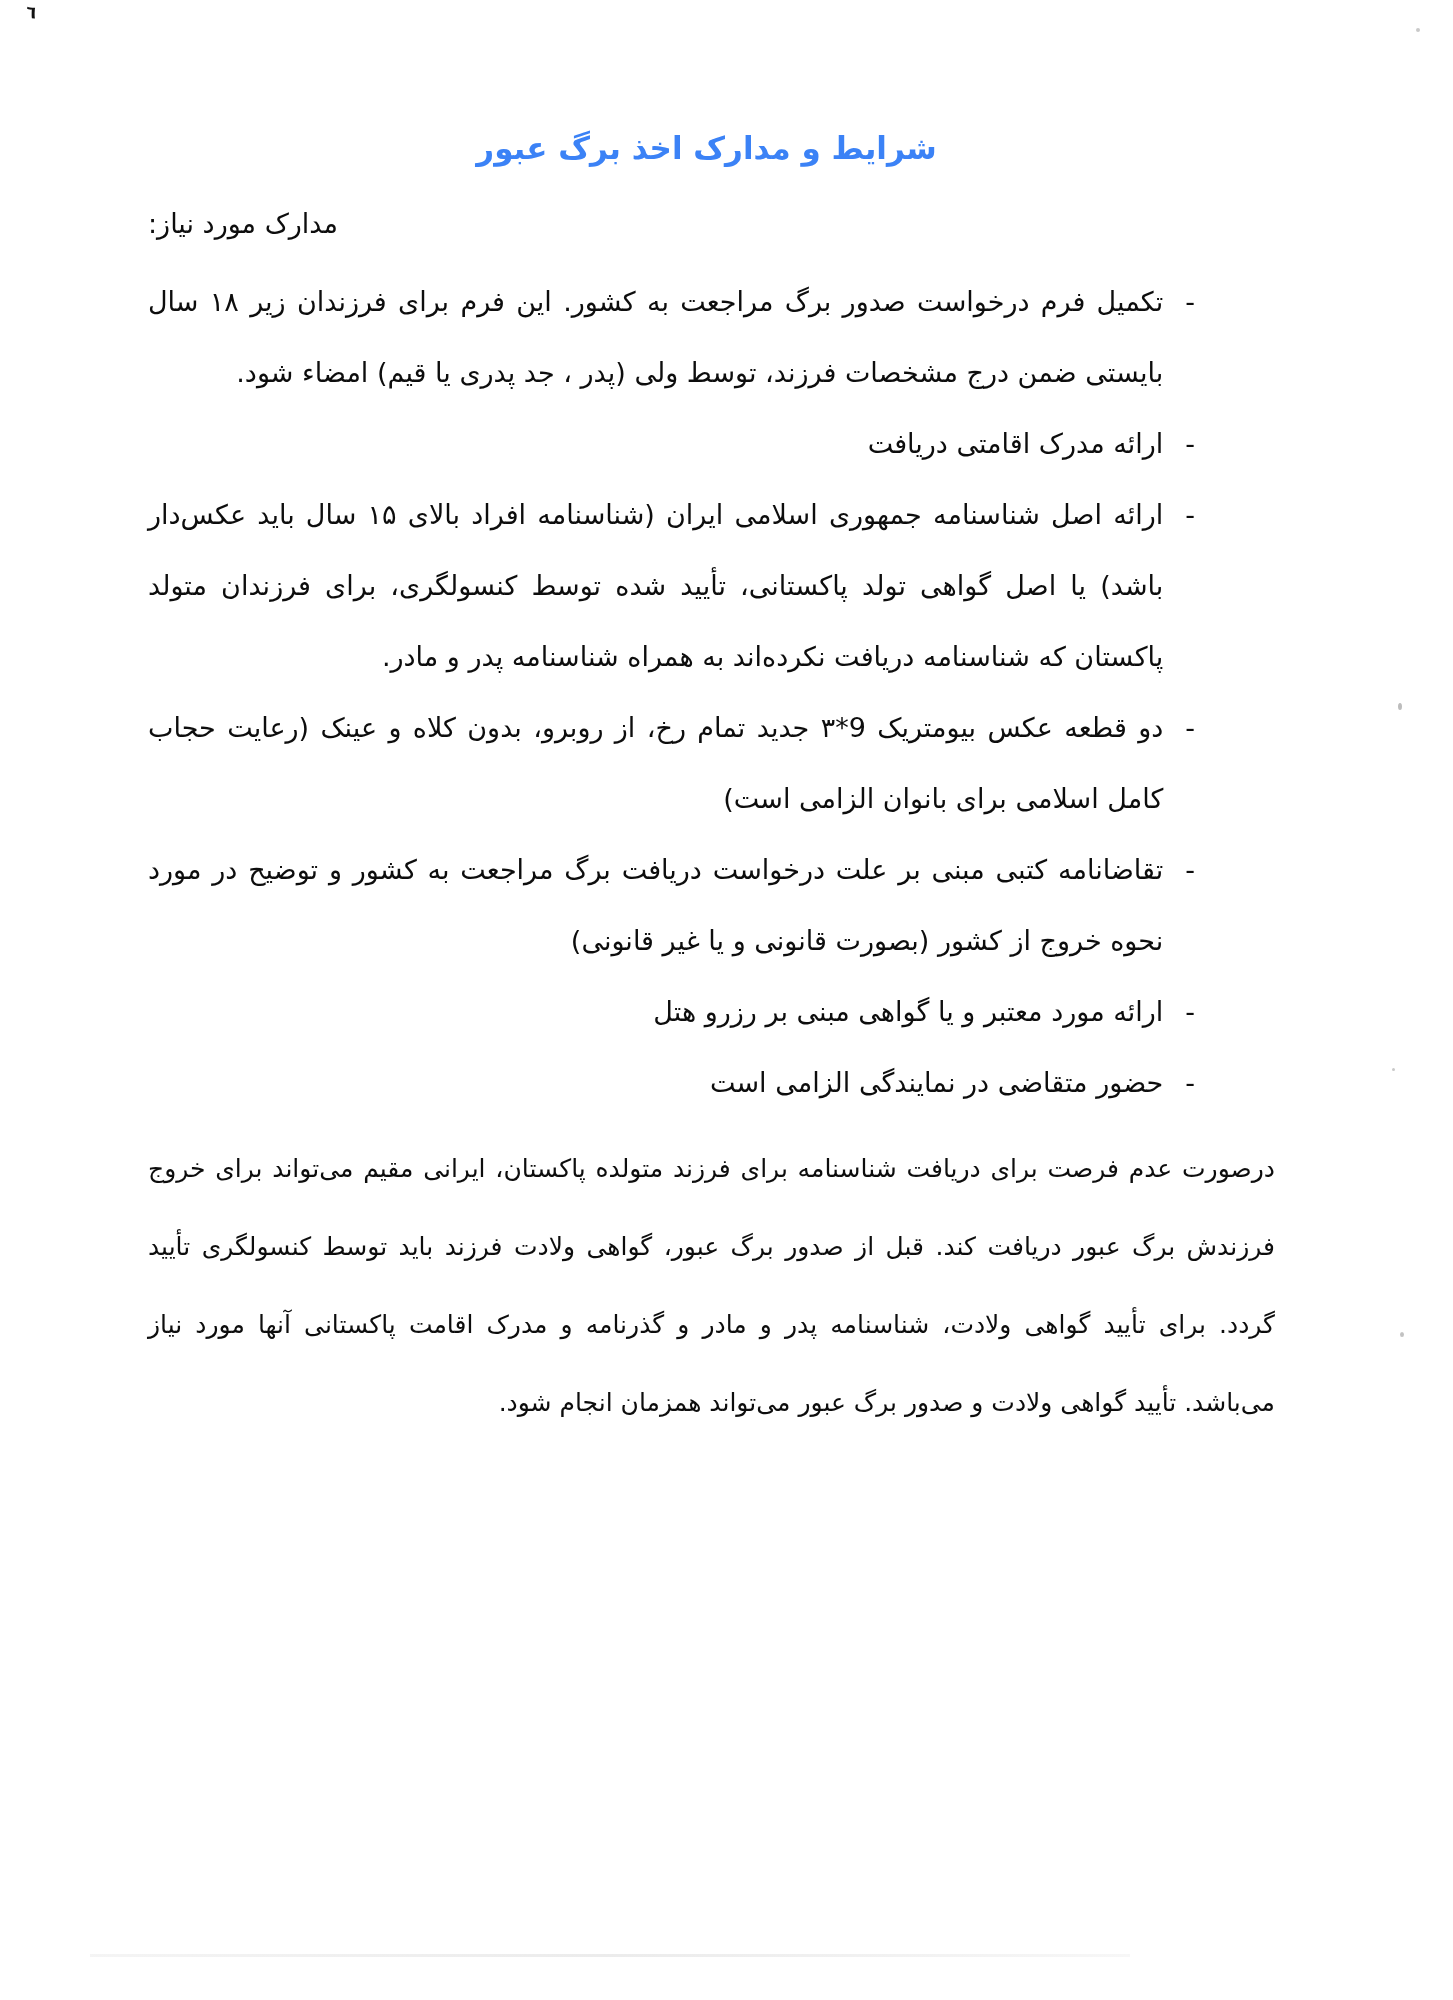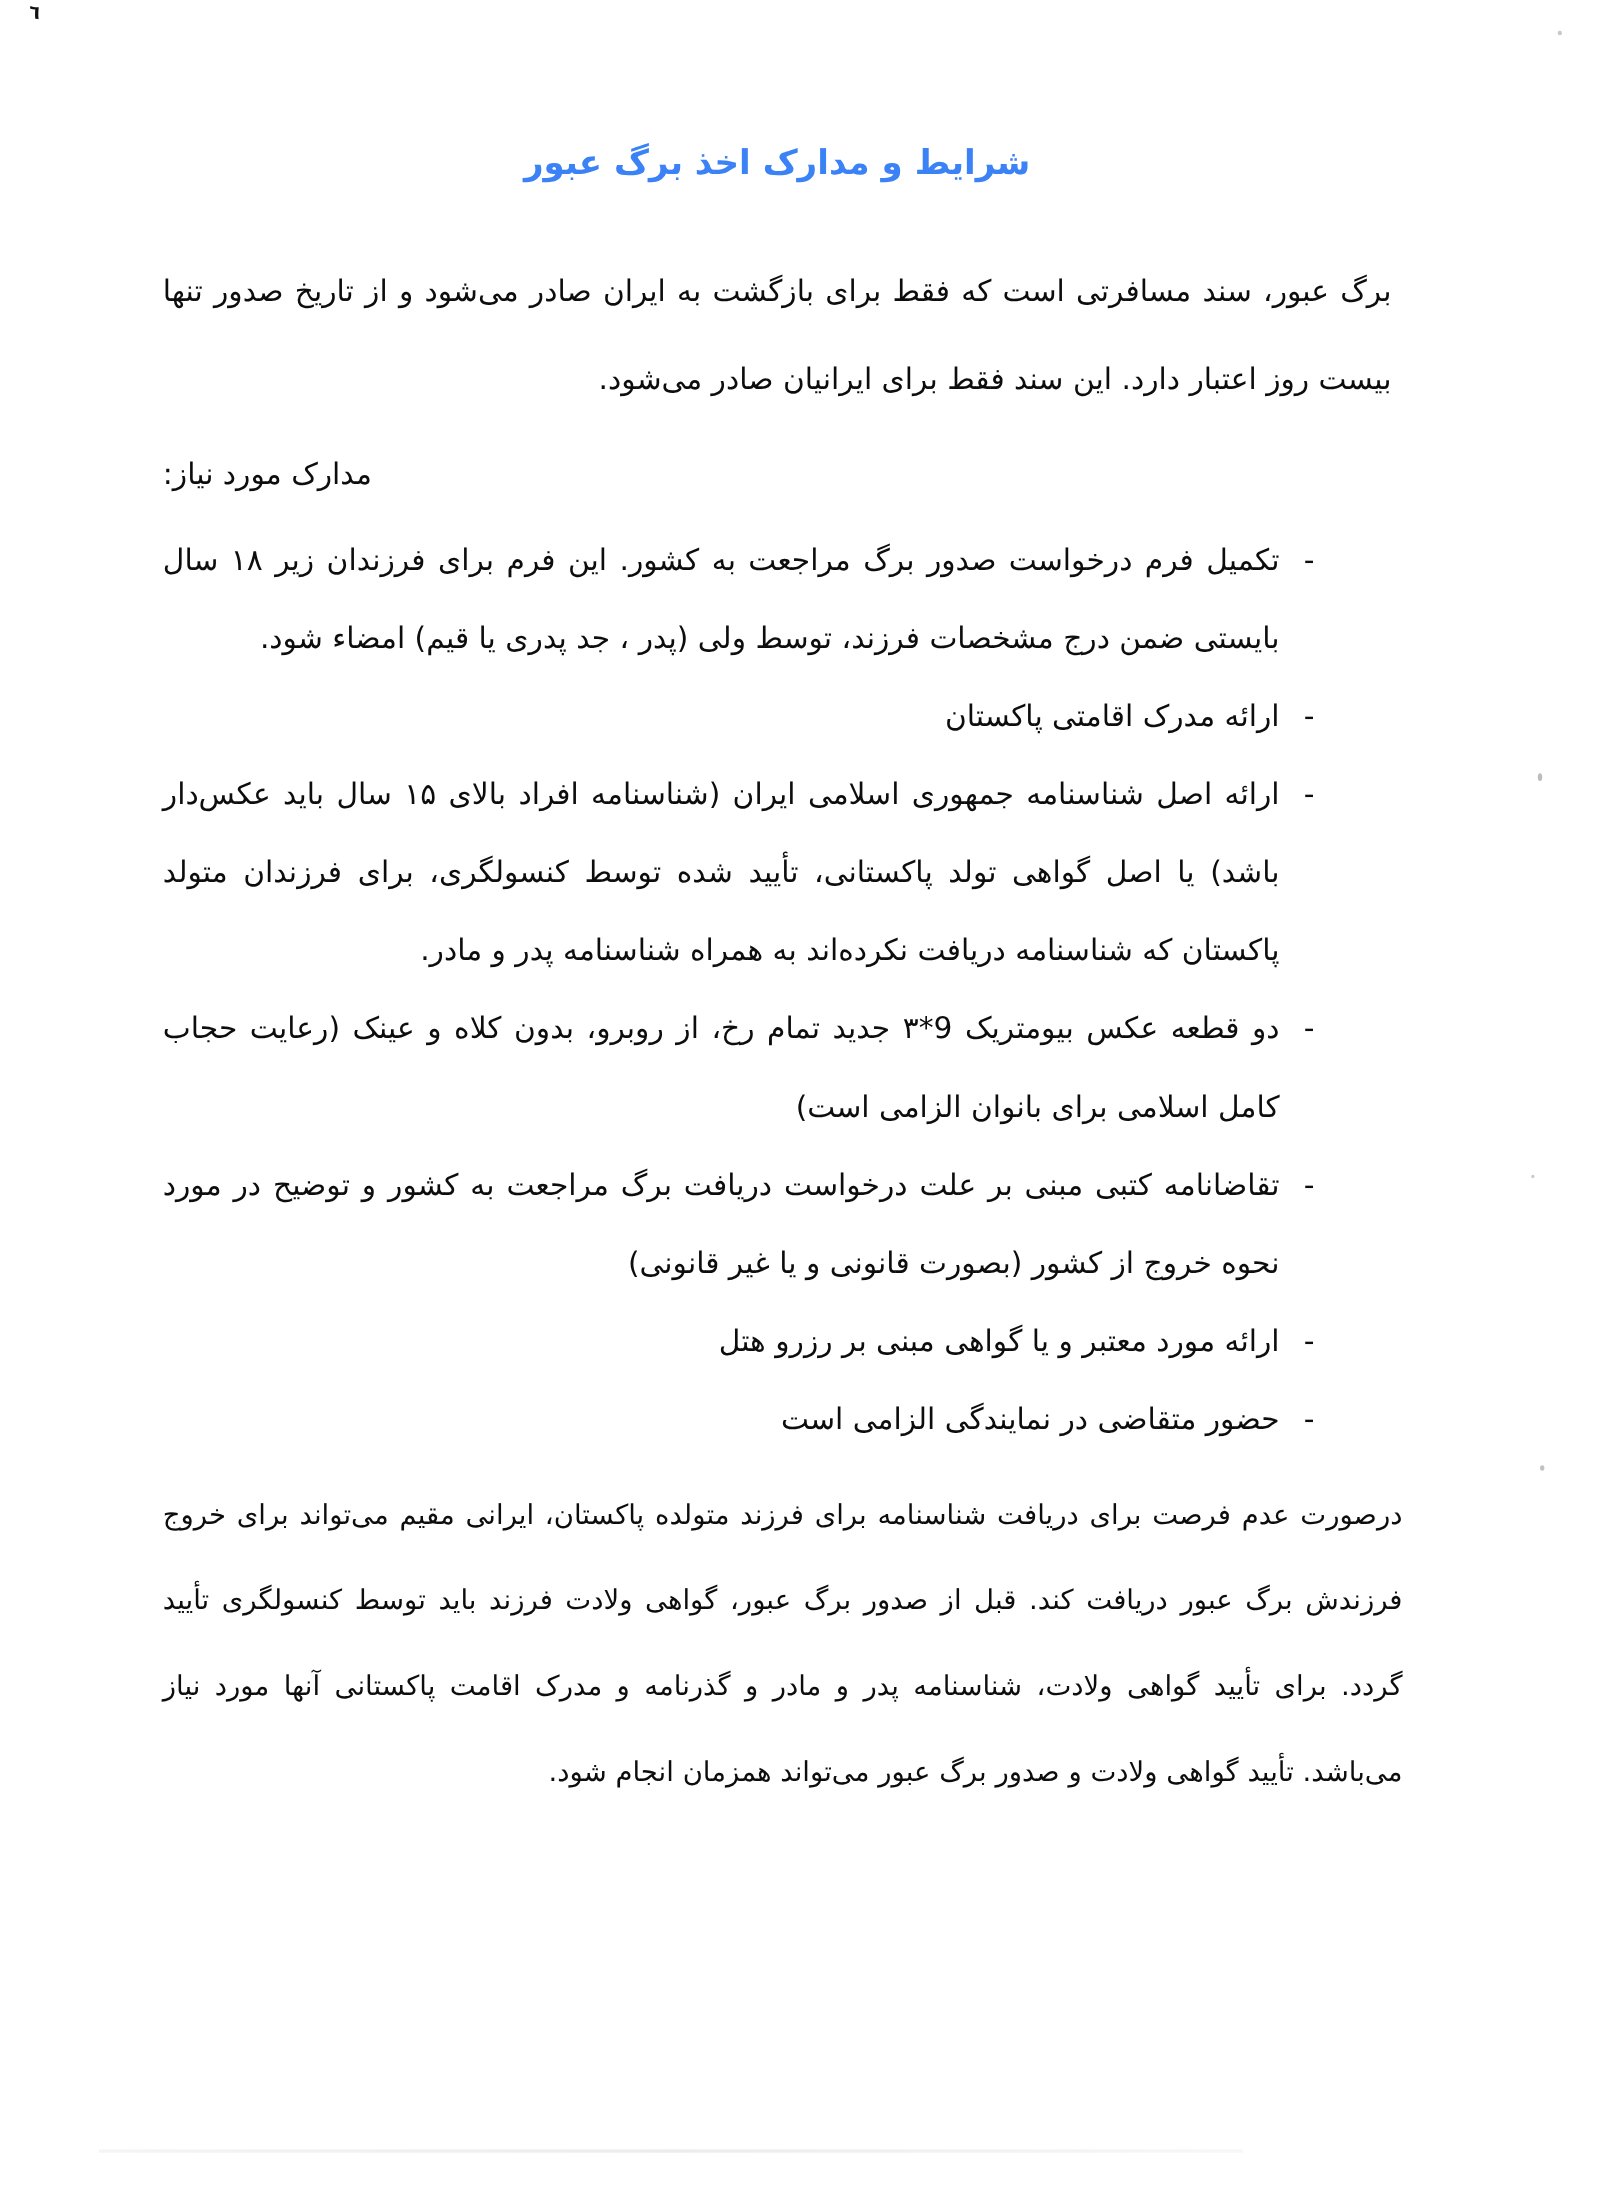--- a/index.html
+++ b/index.html
@@ -104,34 +104,33 @@
 <body>
 
 <div class="page">
 
   <span class="corner-mark">٦</span>
 
   <div class="content" dir="rtl" lang="fa">
 
     <h1 class="title">شرایط و مدارک اخذ برگ عبور</h1>
 
-    <p class="intro">برگ عبور، سند مسافرتی است که فقط برای بازگشت به ایران صادر می‌شود و از تاریخ صدور تنها بیست روز اعتبار دارد. این سند فقط برای ایرانیان صادر می‌شود.</p>
 
     <p class="req-heading">مدارک مورد نیاز:</p>
 
     <div class="req-list">
 
       <div class="req-item">
         <span class="dash">-</span>
         <span class="req-text">تکمیل فرم درخواست صدور برگ مراجعت به کشور. این فرم برای فرزندان زیر ۱۸ سال بایستی ضمن درج مشخصات فرزند، توسط ولی (پدر ، جد پدری یا قیم) امضاء شود.</span>
       </div>
 
       <div class="req-item">
         <span class="dash">-</span>
-        <span class="req-text">ارائه مدرک اقامتی پاکستان</span>
+        <span class="req-text">ارائه مدرک اقامتی دریافت</span>
       </div>
 
       <div class="req-item">
         <span class="dash">-</span>
         <span class="req-text">ارائه اصل شناسنامه جمهوری اسلامی ایران (شناسنامه افراد بالای ۱۵ سال باید عکس‌دار باشد) یا اصل گواهی تولد پاکستانی، تأیید شده توسط کنسولگری، برای فرزندان متولد پاکستان که شناسنامه دریافت نکرده‌اند به همراه شناسنامه پدر و مادر.</span>
       </div>
 
       <div class="req-item">
         <span class="dash">-</span>
         <span class="req-text">دو قطعه عکس بیومتریک 9*۳ جدید تمام رخ، از روبرو، بدون کلاه و عینک (رعایت حجاب کامل اسلامی برای بانوان الزامی است)</span>

